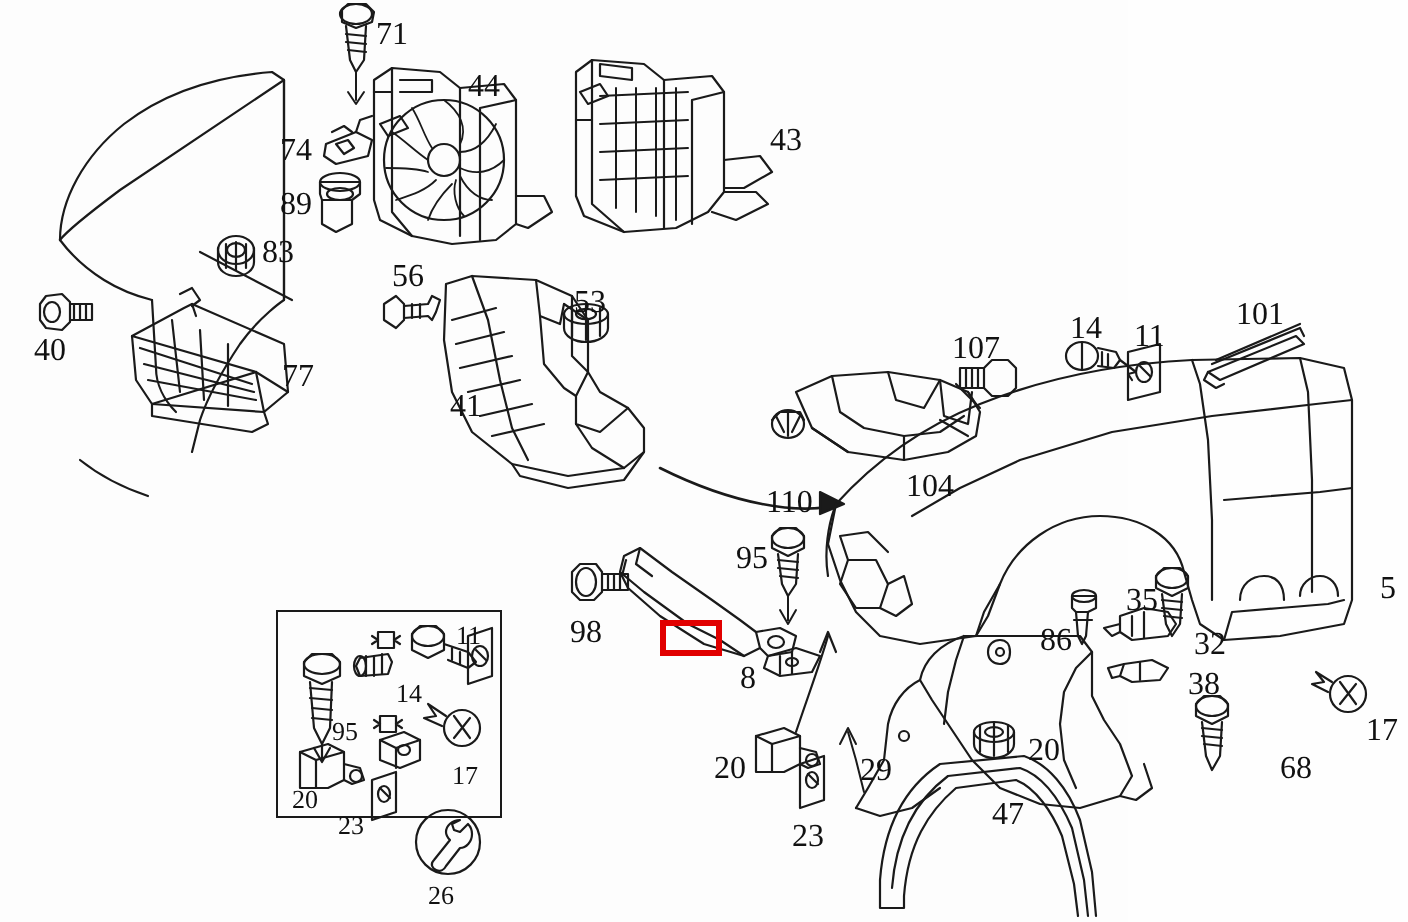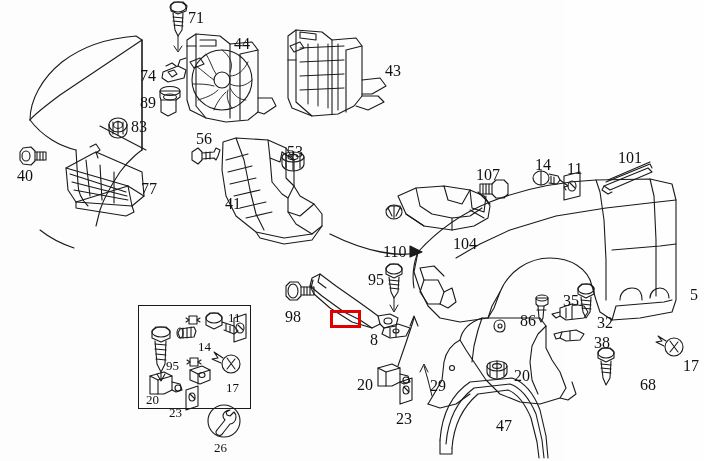--- a/index.html
+++ b/index.html
@@ -416,21 +416,21 @@
   <div class="lbl bg" style="left:618px;top:150px">101</div>
   <div class="lbl bg" style="left:690px;top:287px">5</div>
   <div class="lbl bg" style="left:563px;top:293px">35</div>
   <div class="lbl bg" style="left:520px;top:313px">86</div>
   <div class="lbl bg" style="left:597px;top:315px">32</div>
   <div class="lbl bg" style="left:594px;top:335px">38</div>
   <div class="lbl bg" style="left:683px;top:358px">17</div>
   <div class="lbl bg" style="left:514px;top:368px">20</div>
   <div class="lbl bg" style="left:640px;top:377px">68</div>
   <div class="lbl bg" style="left:430px;top:378px">29</div>
-  <div class="lbl bg" style="left:496px;top:418px">47</div>
+  <div class="lbl bg" style="left:496px;top:400px">47</div>
   <div class="lbl bg" style="left:285px;top:309px">98</div>
   <div class="lbl bg" style="left:368px;top:272px">95</div>
   <div class="lbl bg" style="left:370px;top:332px">8</div>
   <div class="lbl bg" style="left:357px;top:377px">20</div>
   <div class="lbl bg" style="left:396px;top:411px">23</div>
 
   <div class="lbl sm" style="left:228px;top:311px">11</div>
   <div class="lbl sm" style="left:198px;top:340px">14</div>
   <div class="lbl sm" style="left:166px;top:359px">95</div>
   <div class="lbl sm" style="left:226px;top:381px">17</div>

